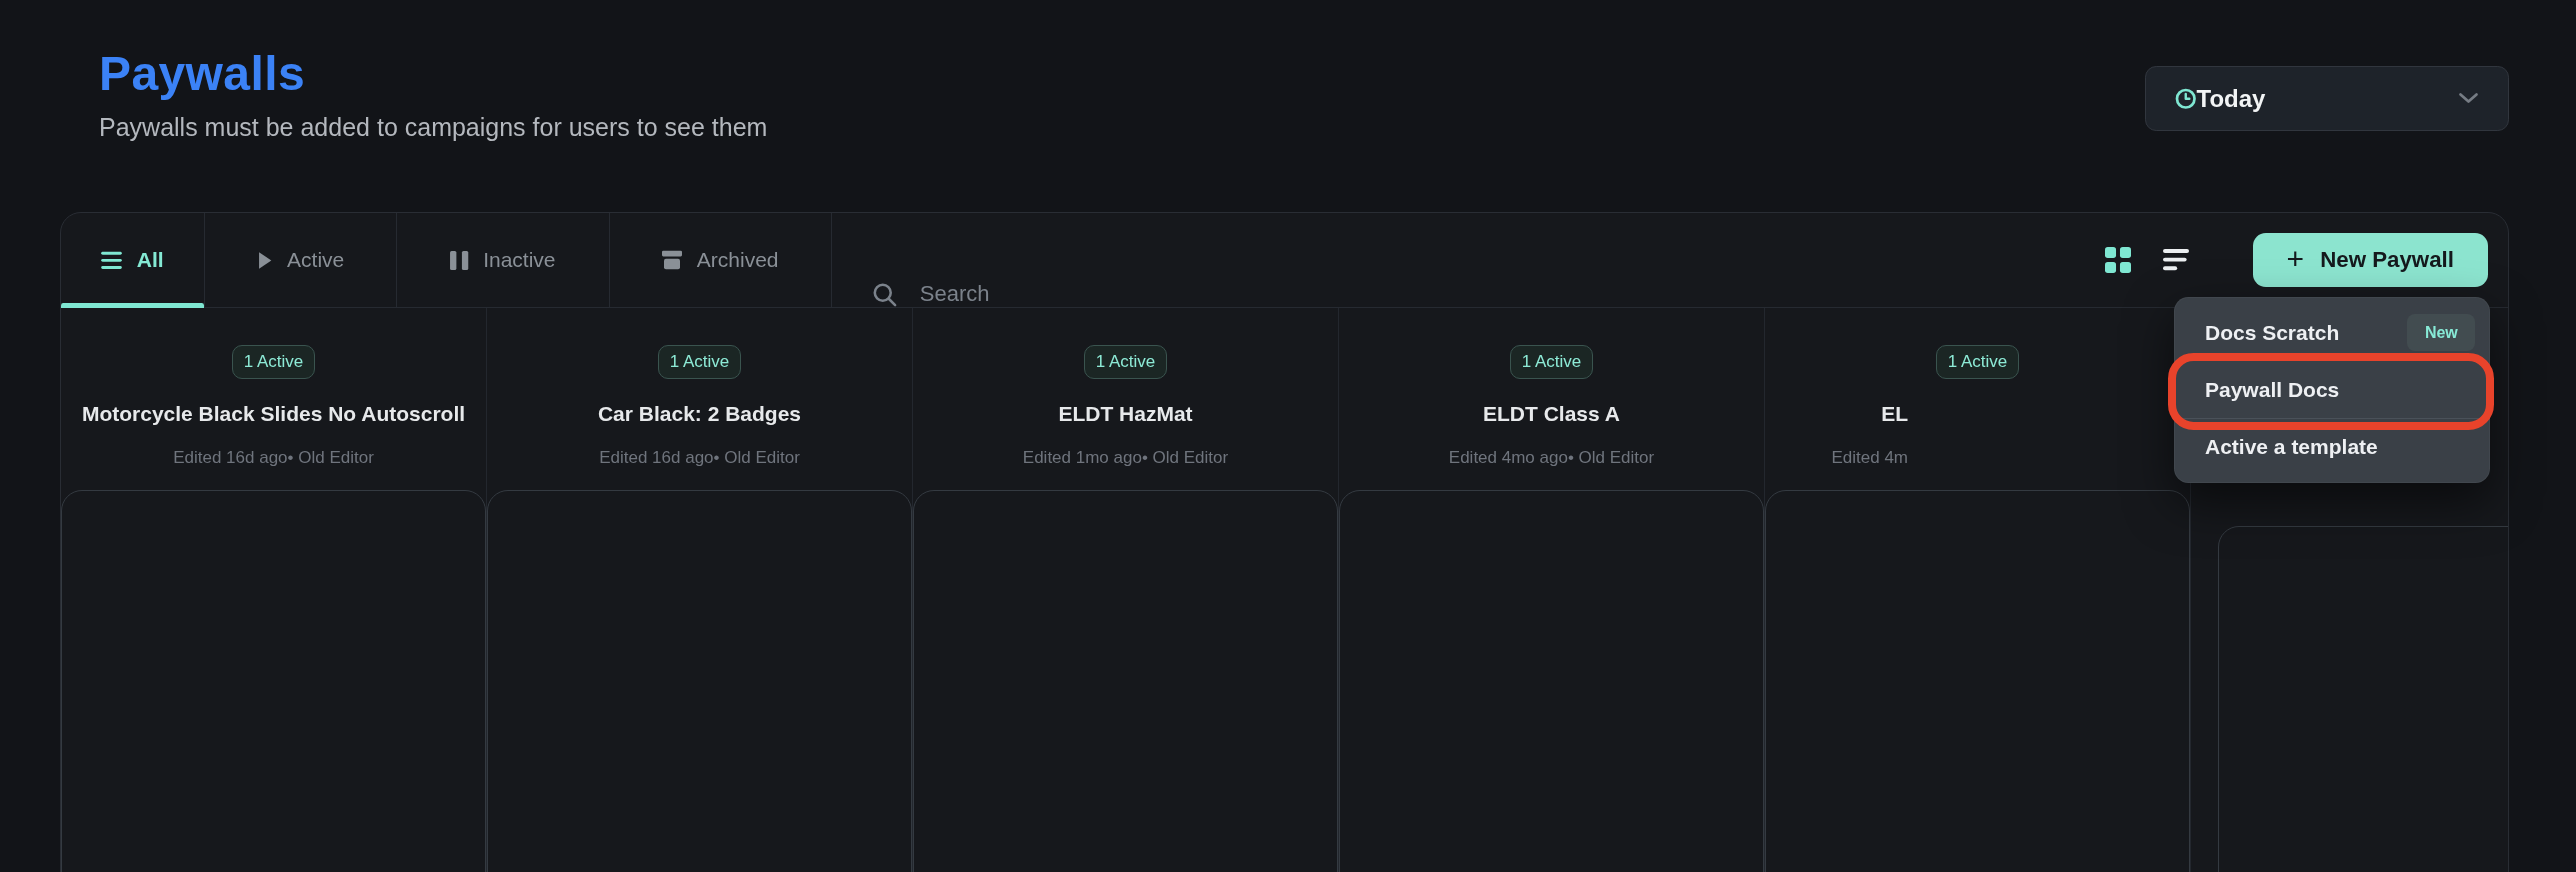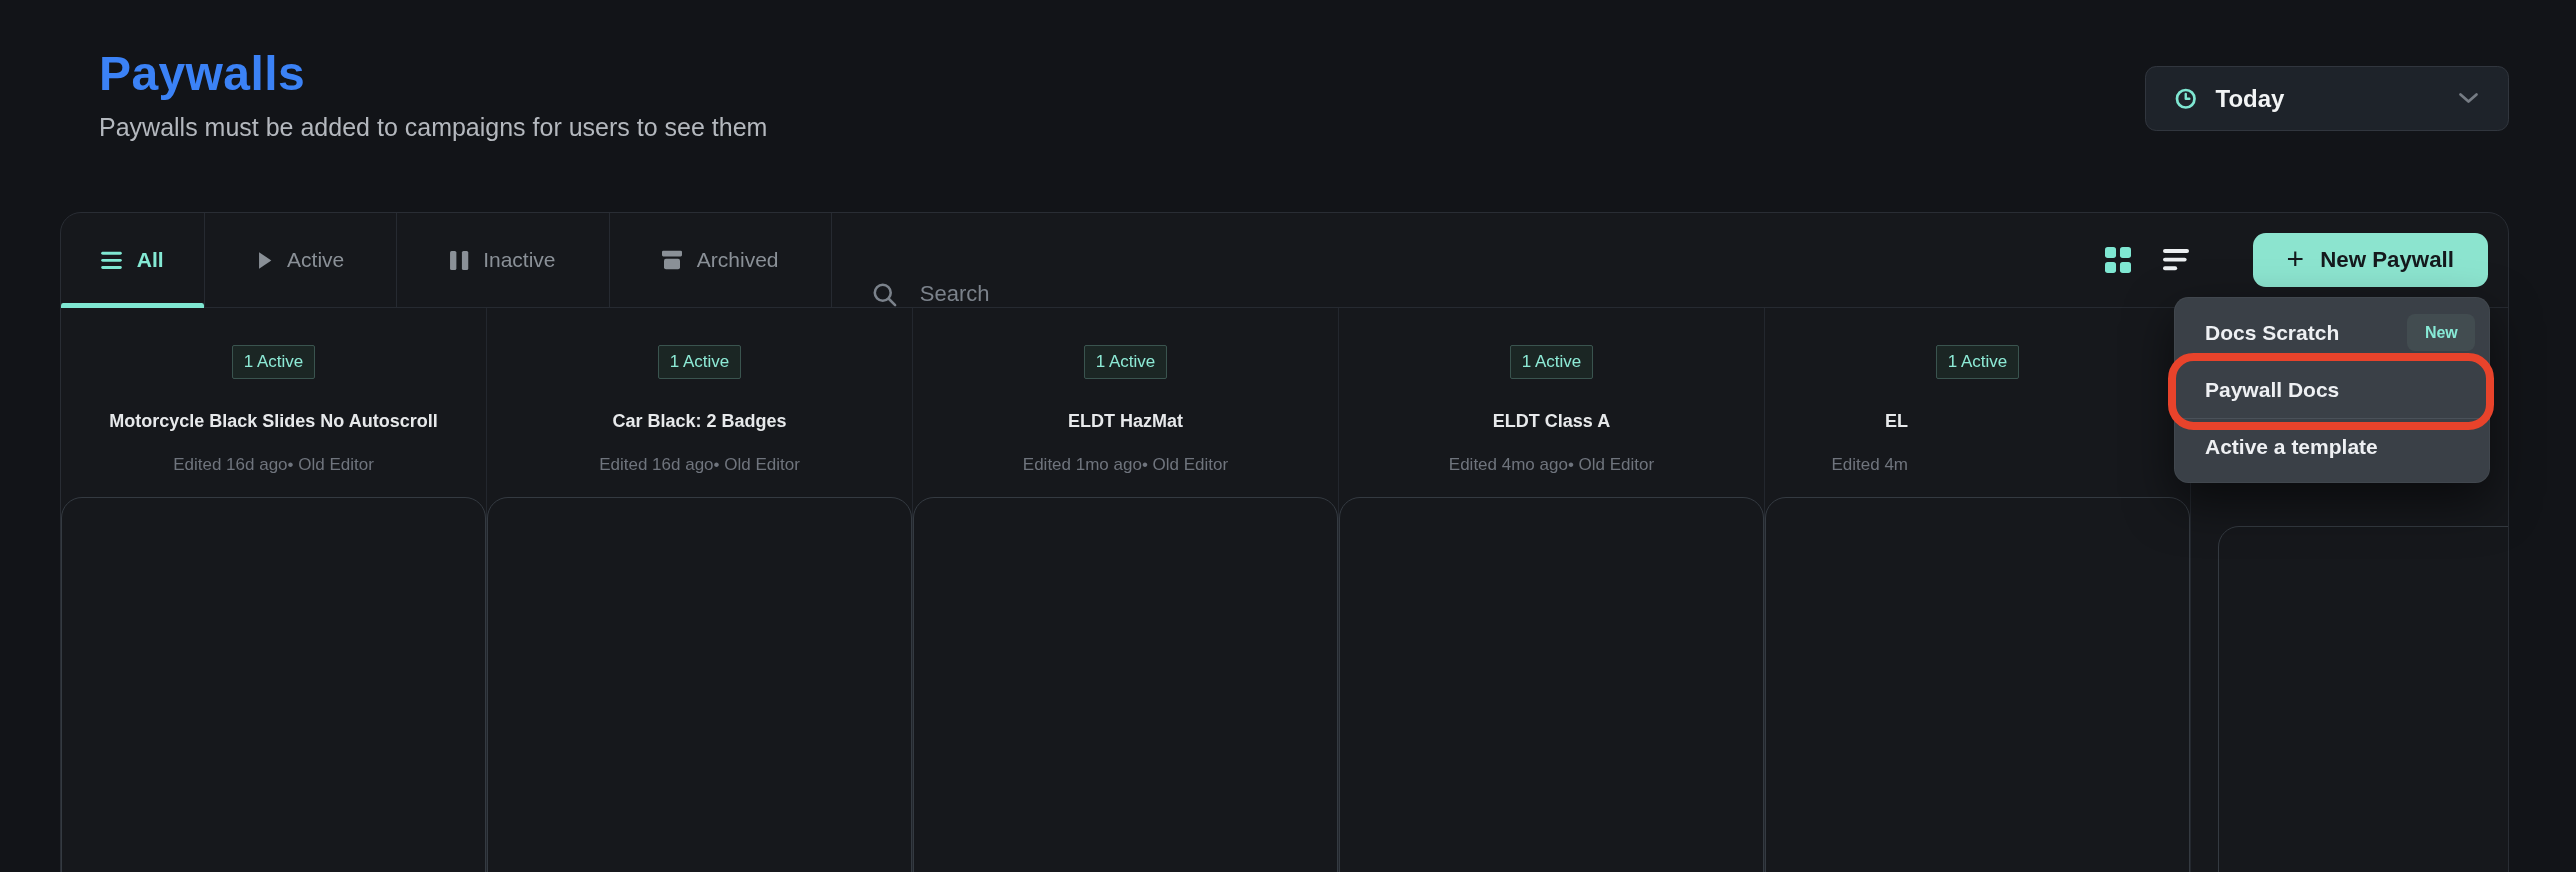--- a/index.html
+++ b/index.html
@@ -9,21 +9,21 @@
     background:#121418; font-family:"Liberation Sans", sans-serif;
   }
 
   
   .page-title { position:absolute; left:99px; top:46px; font-size:48px; font-weight:700;
     color:#3b82f6; letter-spacing:0.4px; }
   .page-sub { position:absolute; left:99px; top:113px; font-size:25px; color:#b4b8be; }
 
   .today-btn { position:absolute; left:2145px; top:66px; width:364px; height:65px;
     background:#1e232a; border:0.8px solid #31363e; border-radius:11.2px;
-    display:flex; align-items:center; gap:19px; padding:0 29px; cursor:pointer; }
+    display:flex; align-items:center; padding:0 29px; cursor:pointer; }
   .today-label { font-size:24px; font-weight:700; color:#f2f4f5; }
   .today-btn .chev { margin-left:auto; display:flex; }
 
   
   .panel { position:absolute; left:60px; top:212px; width:2449px; height:878px;
     background:#16181c; border:0.8px solid #292d34; border-radius:21px; overflow:hidden; }
 
   .tabbar { position:relative; height:95px; border-bottom:0.8px solid #262a31;
     display:flex; align-items:stretch; }
   .tab { display:flex; align-items:center; justify-content:center; gap:14.4px;
@@ -47,23 +47,23 @@
   .btn-new .plus { font-size:30px; font-weight:400; line-height:1; margin-top:-2.4px; }
 
   
   .content { display:flex; height:783px; }
   .col { border-right:0.8px solid #23272e; }
   .col:nth-child(1){width:477px;} .col:nth-child(2){width:480px;} .col:nth-child(3){width:478px;}
   .col:nth-child(4){width:480px;} .col:nth-child(5){width:479px;} .col:nth-child(6){flex:1; border-right:none;}
 
   .card { display:flex; flex-direction:column; align-items:center; padding-top:37px; height:100%; cursor:pointer; }
   .badge { height:34px; padding:0 11px; border:1.6px solid #3a544f; background:#1b2624;
-    color:#8dead6; font-size:17px; font-weight:500; border-radius:2px;
+    color:#8dead6; font-size:17px; font-weight:500; border-radius:10px;
     display:flex; align-items:center; white-space:nowrap; }
-  .card-title { margin-top:30px; font-size:18px; font-weight:600; color:#e7e9eb;
+  .card-title { margin-top:23px; font-size:21px; font-weight:600; color:#e7e9eb;
     line-height:24px; white-space:nowrap; width:100%; text-align:center; }
   .card-edited { margin-top:21.5px; font-size:17px; color:#6f747d; line-height:19px;
     white-space:nowrap; width:100%; text-align:center; }
   .preview { margin:23px auto 0; width:425px; height:511px;
     border:1.6px solid #343a41; border-radius:21px; background:rgba(255,255,255,0.004); }
 
   
   .card--clipped .card-title, .card--clipped .card-edited { text-align:right; padding-right:282px; }
   .card--stub .preview { margin:181px 0 0 27px; }
 

